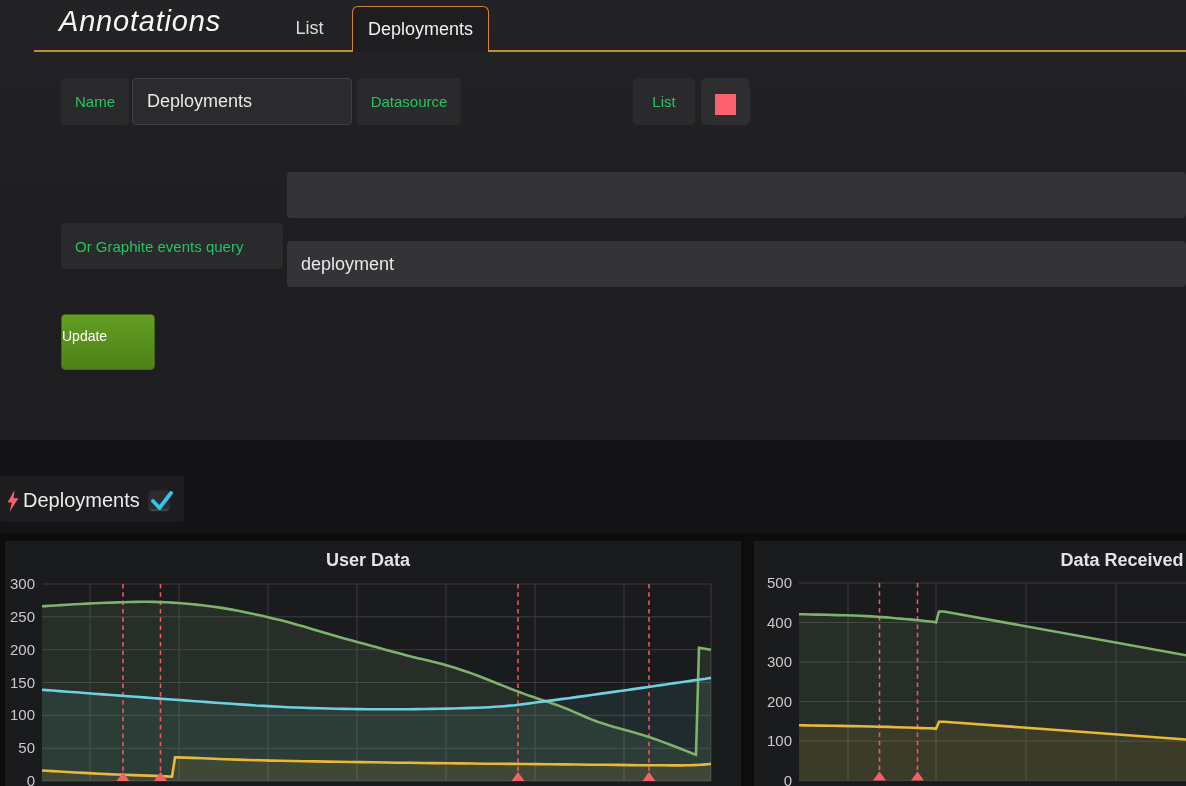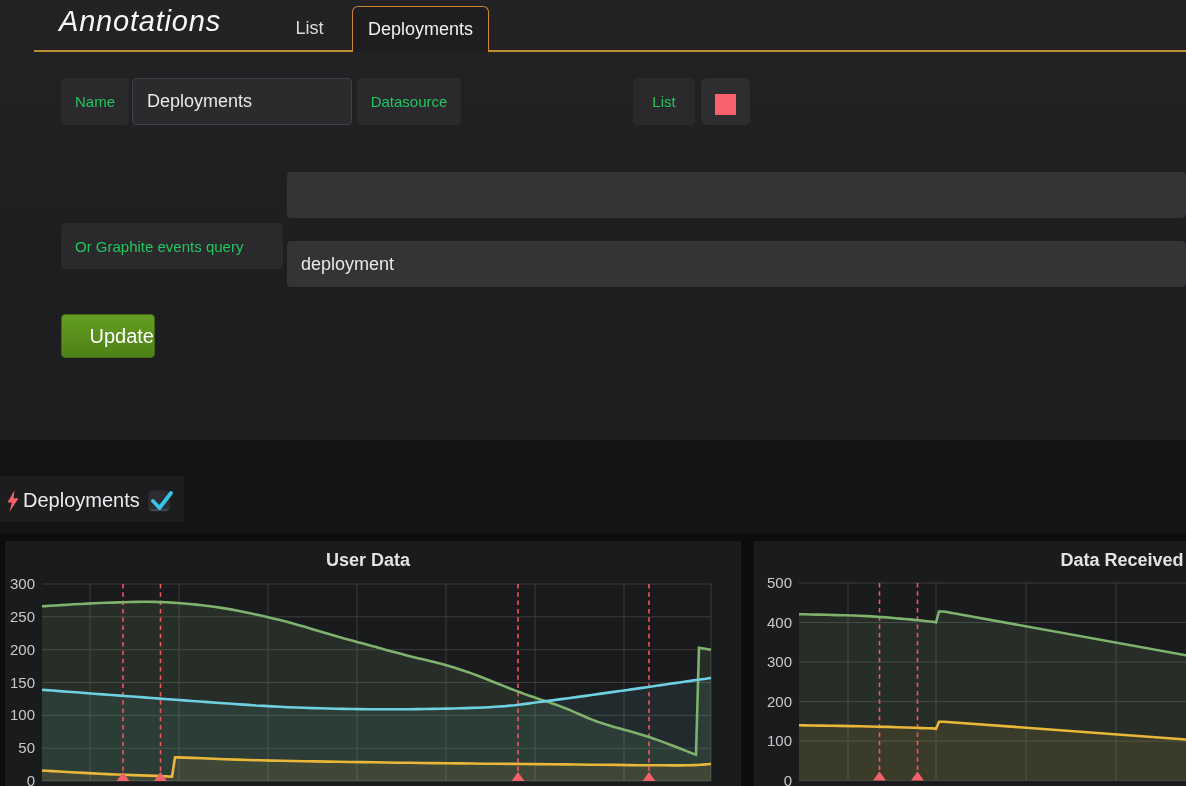--- a/index.html
+++ b/index.html
@@ -15,23 +15,23 @@
   border:1px solid #cf8630; border-bottom:none; border-radius:6px 6px 0 0;
   background:#1e1e20; color:#f0f0f2; font-size:18px; text-align:center; line-height:44px; z-index:2; }
 .lbl { position:absolute; background:#2a2a2c; border-radius:4px; color:#22c55e;
   font-size:15px; display:flex; align-items:center; }
 .inp { position:absolute; background:#2b2b2d; border:1px solid #404044; border-radius:4px;
   color:#e8e8ea; font-size:18px; display:flex; align-items:center; }
 .qinp { position:absolute; background:#343437; border-radius:4px; color:#e8e8ea;
   font-size:18px; display:flex; align-items:center; }
 #caret { position:absolute; right:10px; top:50%; margin-top:-2px; width:0; height:0;
   border-left:6px solid transparent; border-right:6px solid transparent; border-top:7px solid #cfcfd1; }
-#btn { position:absolute; left:61px; top:314px; width:94px; height:44px;
+#btn { position:absolute; left:61px; top:314px; width:94px; height:56px;
   background:linear-gradient(180deg,#639e22,#4e8117); border:1px solid #3f6912; border-radius:4px;
-  color:#fff; font-size:20px; text-align:right; line-height:42px; }
+  color:#fff; font-size:14px; text-align:left; line-height:42px; }
 #bottom { position:absolute; left:0; top:440px; width:1186px; height:346px; background:#141416; }
 #dash { position:absolute; left:0; top:534px; width:1186px; height:252px; background:#0d0d0e; }
 #toggle { position:absolute; left:0px; top:476px; width:184px; height:46px;
   background:#1d1d20; border-radius:4px; }
 #toggle .txt { position:absolute; left:23px; top:13px; font-size:20px; color:#ecEcee; color:#ececee; }
 #cb { position:absolute; left:148px; top:14px; width:22px; height:22px;
   background:#2c2c30; border:1px solid #26262a; border-radius:4px;
   box-shadow:inset 0 -2px 0 #3e464e; }
 .panel { position:absolute; top:541px; width:736px; height:245px; background:#1a1b1d; }
 #panelL { left:5px; }

